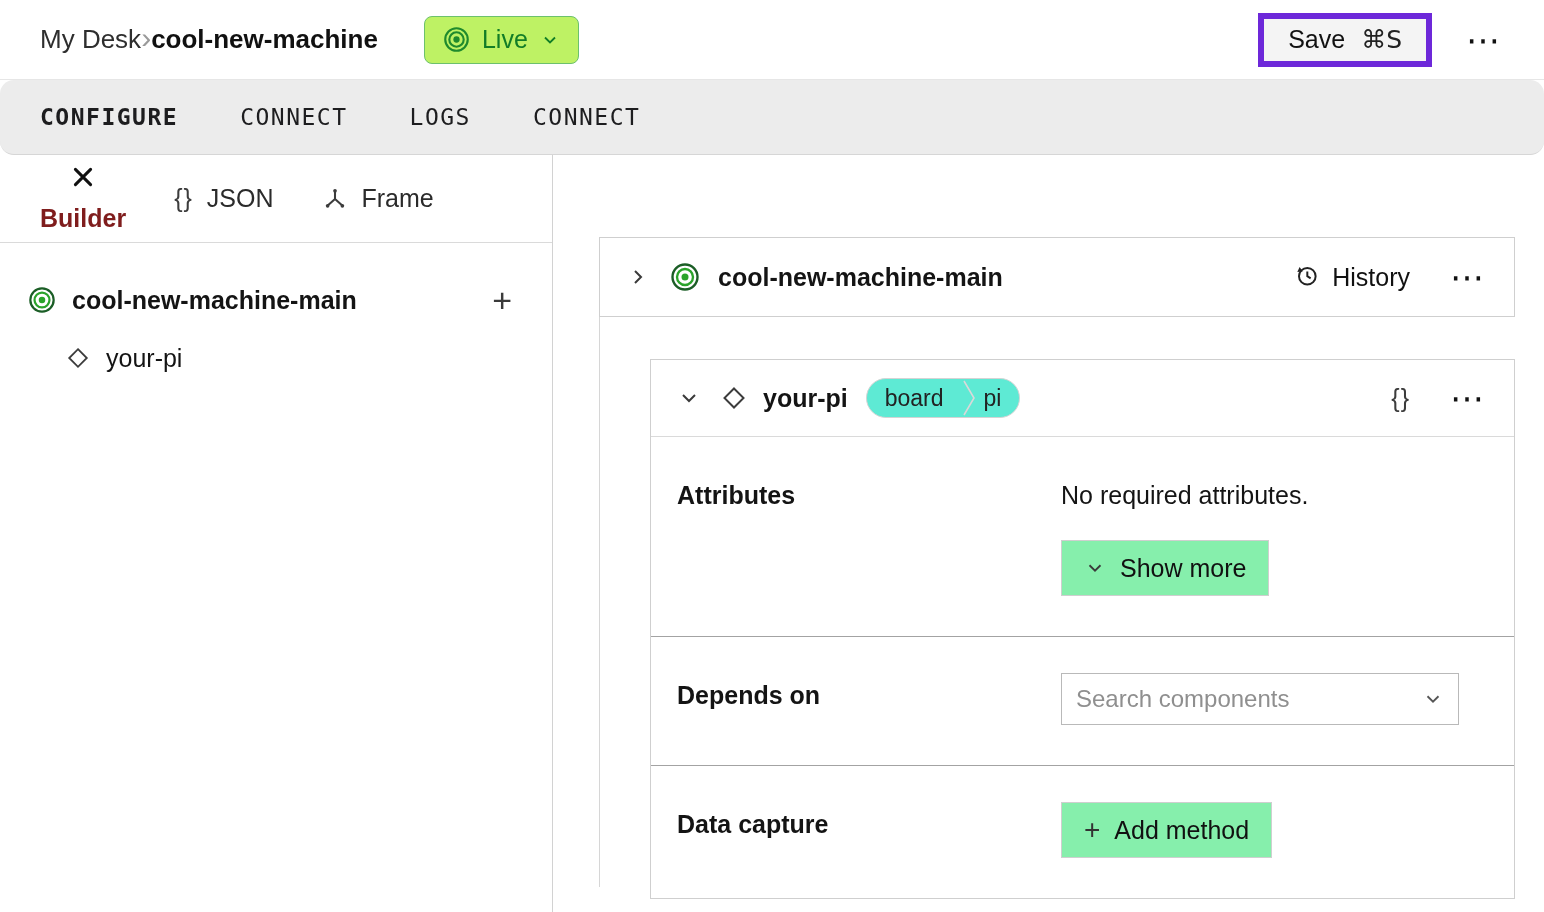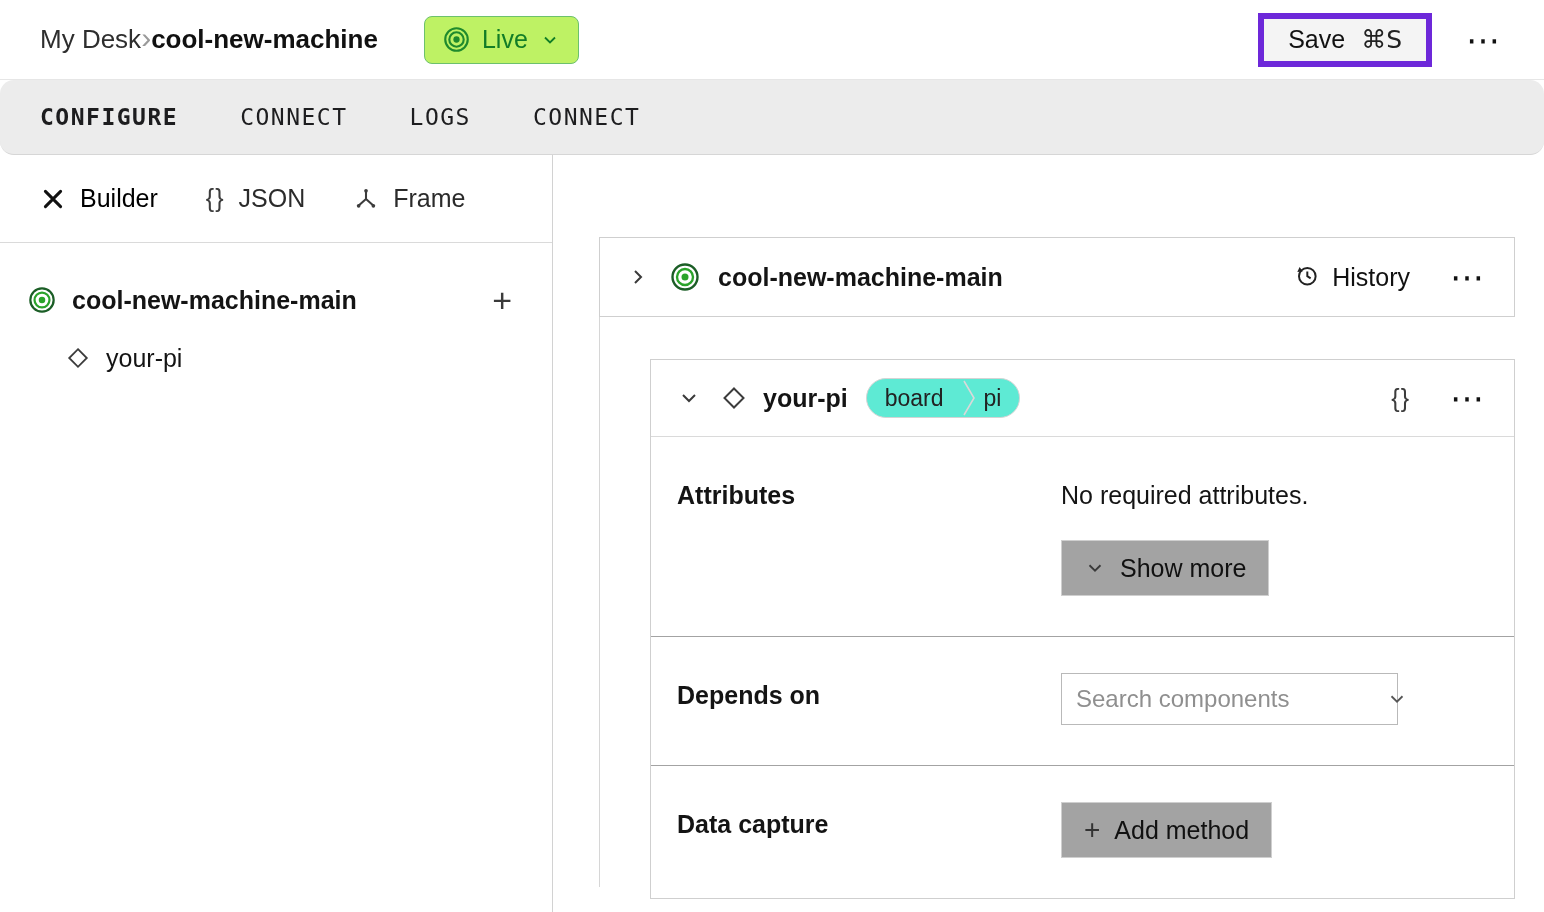--- a/index.html
+++ b/index.html
@@ -25,21 +25,21 @@
   .tab { font-family: "DejaVu Sans Mono", monospace; font-size: 23px; letter-spacing: 1.5px; color: #1d1d1f; cursor: pointer; }
   .tab.active { font-weight: 700; }
 
   
   .content { display: flex; height: 757px; }
 
   
   .sidebar { width: 553px; border-right: 1px solid #d2d2d2; background: #fff; flex: none; }
   .modes { height: 88px; display: flex; align-items: center; padding: 0 40px; border-bottom: 1px solid #dadada; }
   .mode { display: flex; align-items: center; gap: 14px; font-size: 25px; color: #2b2b2b; margin-right: 48px; cursor: pointer; }
-  .mode.active { font-weight: 400; color: #000000; }
+  .mode.active { font-weight: 700; color: #7f1d1d; flex-direction: column; }
   .braces-glyph { font-size: 25px; color: #3c3c3c; letter-spacing: 1px; }
   .tree { padding: 30px 40px 0 28px; }
   .tree-root { display: flex; align-items: center; gap: 16px; height: 54px; font-size: 25px; font-weight: 700; cursor: pointer; }
   .tree-plus { margin-left: auto; font-size: 34px; font-weight: 400; color: #3a3a3a; border: none; background: none; cursor: pointer; line-height: 1; }
   .tree-child { display: flex; align-items: center; gap: 16px; height: 54px; font-size: 25px; margin-left: 38px; margin-top: 4px; cursor: pointer; }
 
   
   .main { position: relative; flex: 1; background: #fff; }
   .card { position: absolute; background: #fff; border: 1px solid #cfcfcf; }
   .connector { position: absolute; left: 46px; top: 162px; width: 1px; height: 570px; background: #d6d6d6; }
@@ -55,25 +55,25 @@
   .tagpair { display: flex; align-items: center; height: 40px; border: 1px solid #d4d4d4; border-radius: 999px; overflow: hidden; font-size: 23px; color: #222; background: #5eead4; }
   .tag { padding: 0 18px; display: flex; align-items: center; height: 100%; }
   .tag.second { padding: 0 18px 0 8px; }
   .card2-header .braces-btn { margin-left: auto; background: none; border: none; cursor: pointer; }
 
   .section { display: flex; padding: 36px 26px 40px 26px; }
   .section + .section { border-top: 1px solid #a3a3a3; }
   .section-label { width: 384px; font-size: 25px; font-weight: 700; padding-top: 8px; flex: none; }
   .section-body { flex: 1; }
   .attr-empty { font-size: 25px; padding-top: 8px; }
-  .btn-gray { display: inline-flex; align-items: center; gap: 14px; height: 56px; padding: 0 22px; background: #a3a3a3;
+  .btn-gray { display: inline-flex; align-items: center; gap: 14px; height: 56px; padding: 0 22px; background: #86efac;
     border: 1px solid #cfcfcf; font-size: 25px; color: #111; cursor: pointer; }
   .show-more { margin-top: 30px; }
   .plus-glyph { font-size: 28px; font-weight: 400; color: #333; line-height: 1; }
-  .select-box { width: 337px; height: 52px; border: 1px solid #b9b9b9; display: flex; align-items: center; padding: 0 14px; background: #fff; cursor: pointer; }
+  .select-box { width: 398px; height: 52px; border: 1px solid #b9b9b9; display: flex; align-items: center; padding: 0 14px; background: #fff; cursor: pointer; }
   .select-box input { flex: 1; border: none; outline: none; font-size: 24px; font-family: "Liberation Sans", sans-serif; color: #333; background: transparent; }
   .select-box input::placeholder { color: #8f8f8f; opacity: 1; }
 
   svg { display: block; }
 </style>
 </head>
 <body>
 
 <div class="header">
   <div class="breadcrumb">

